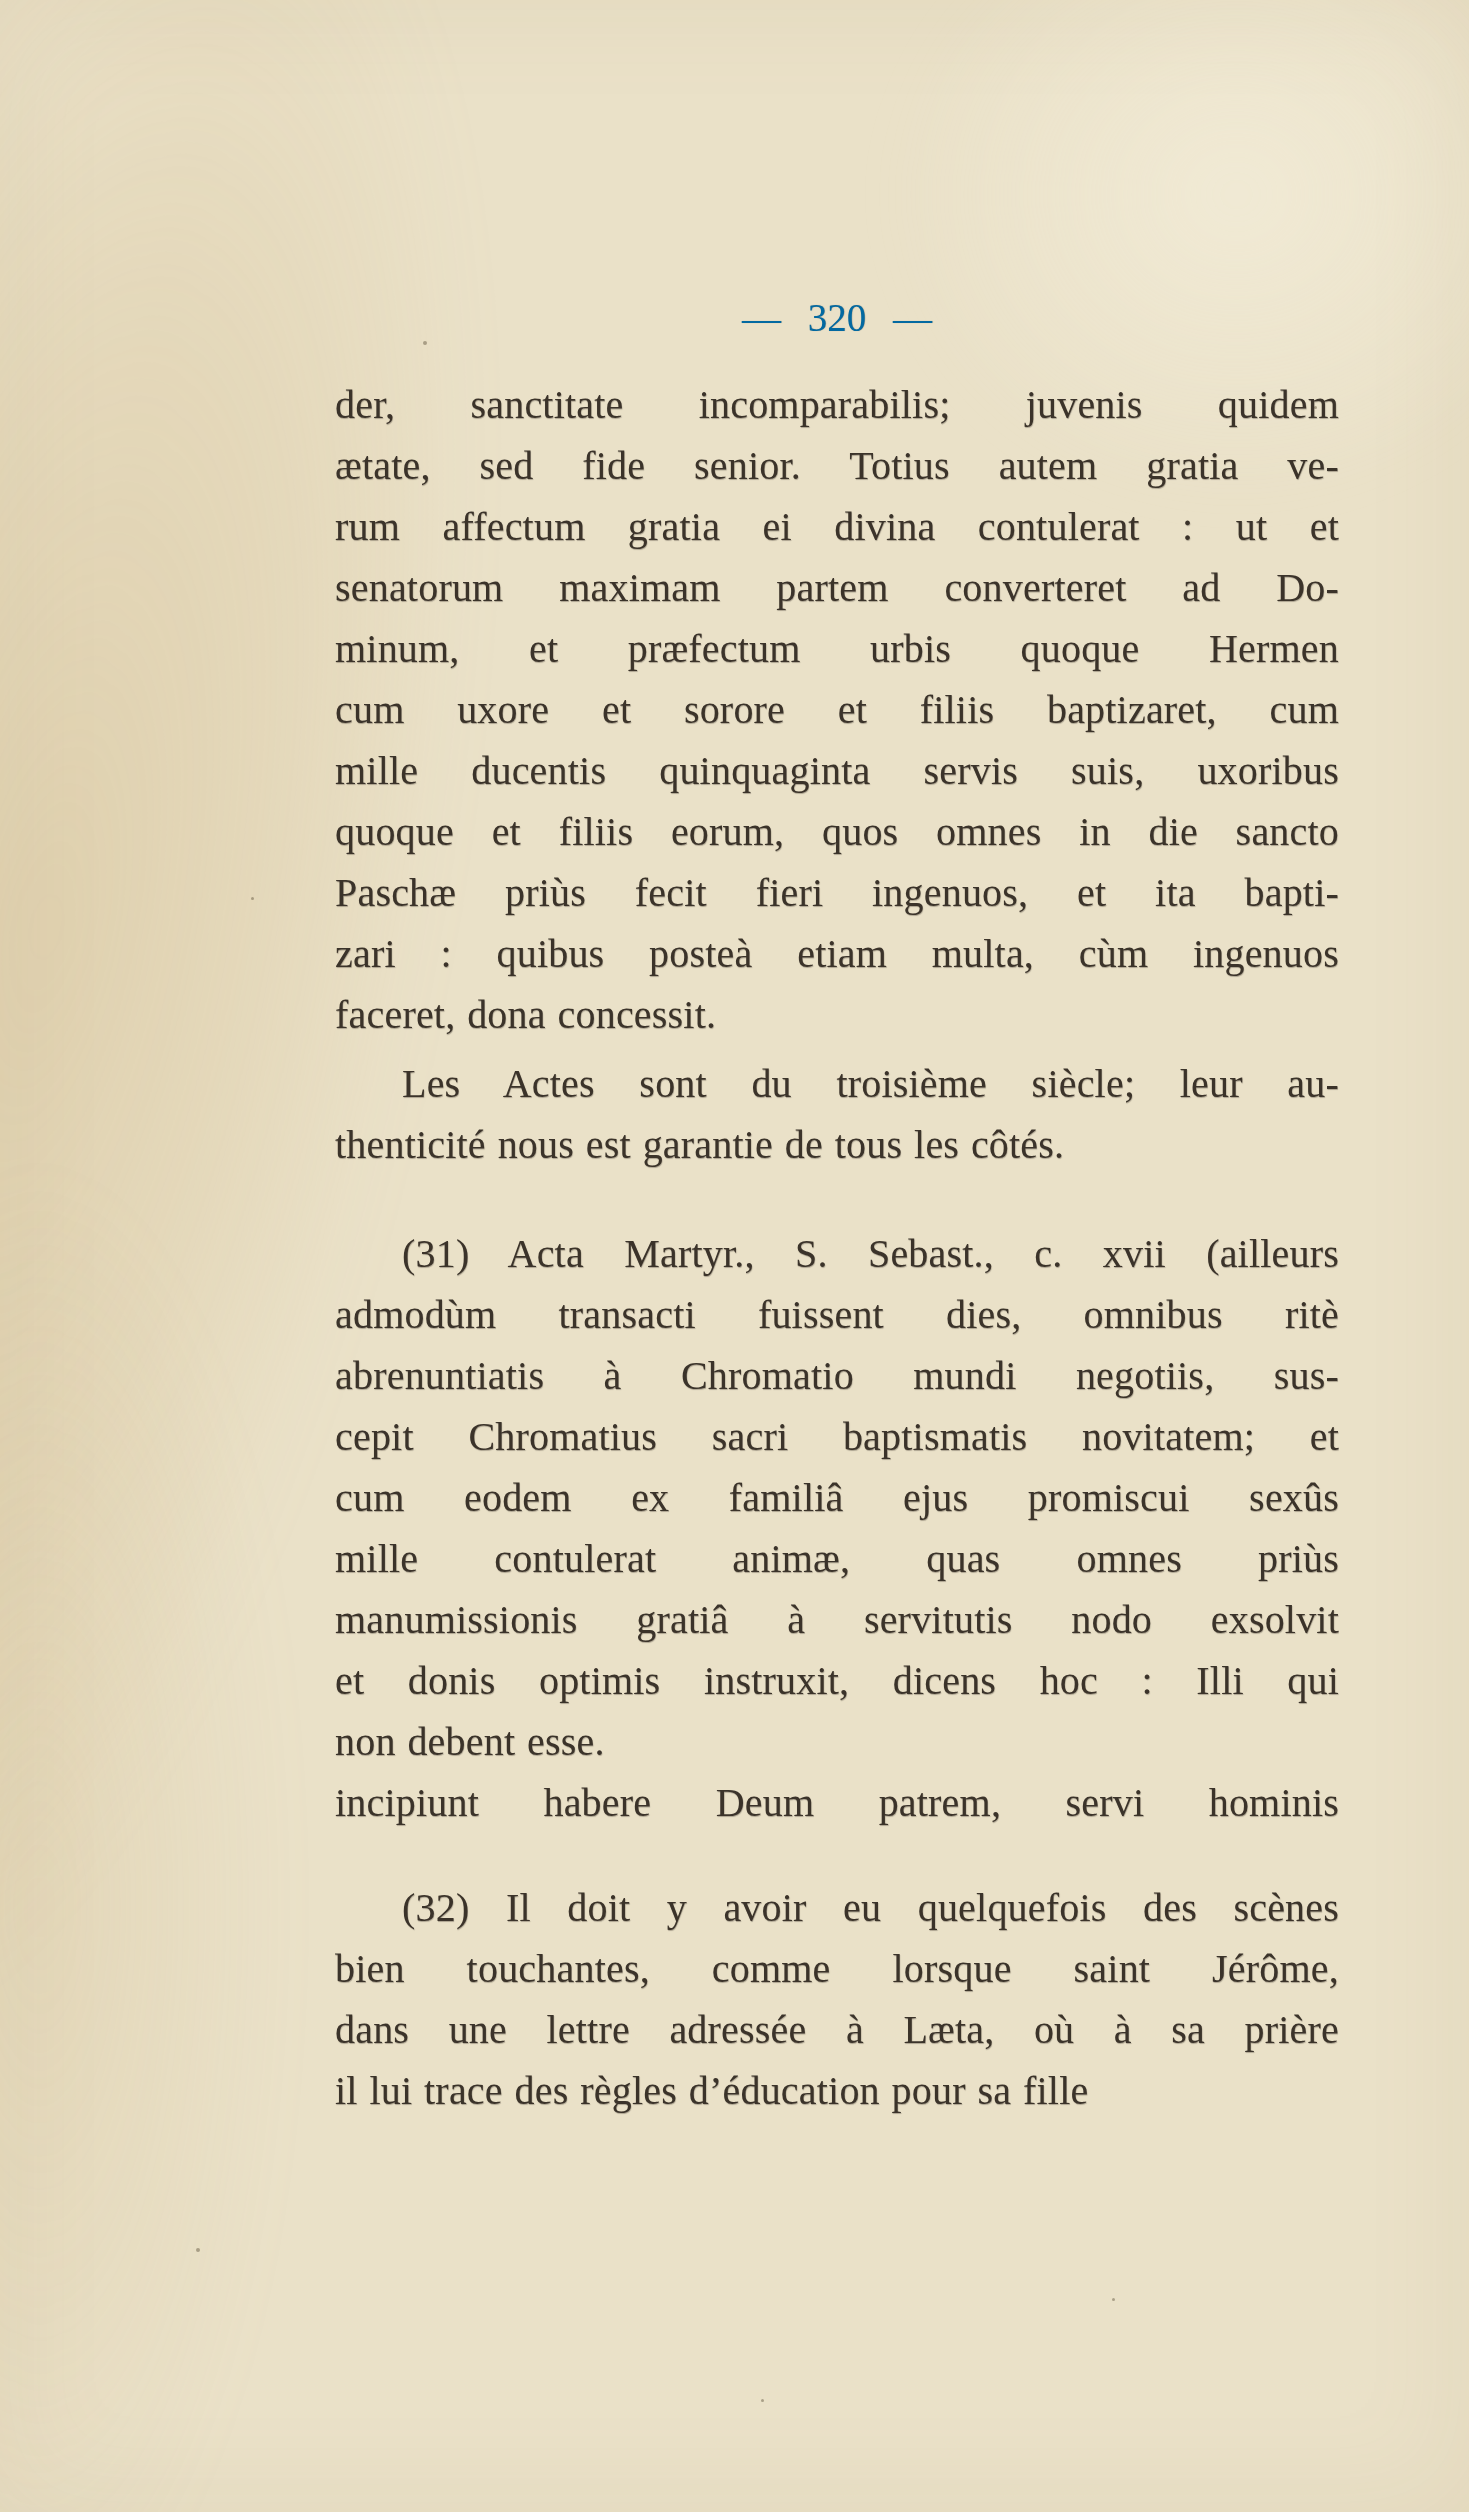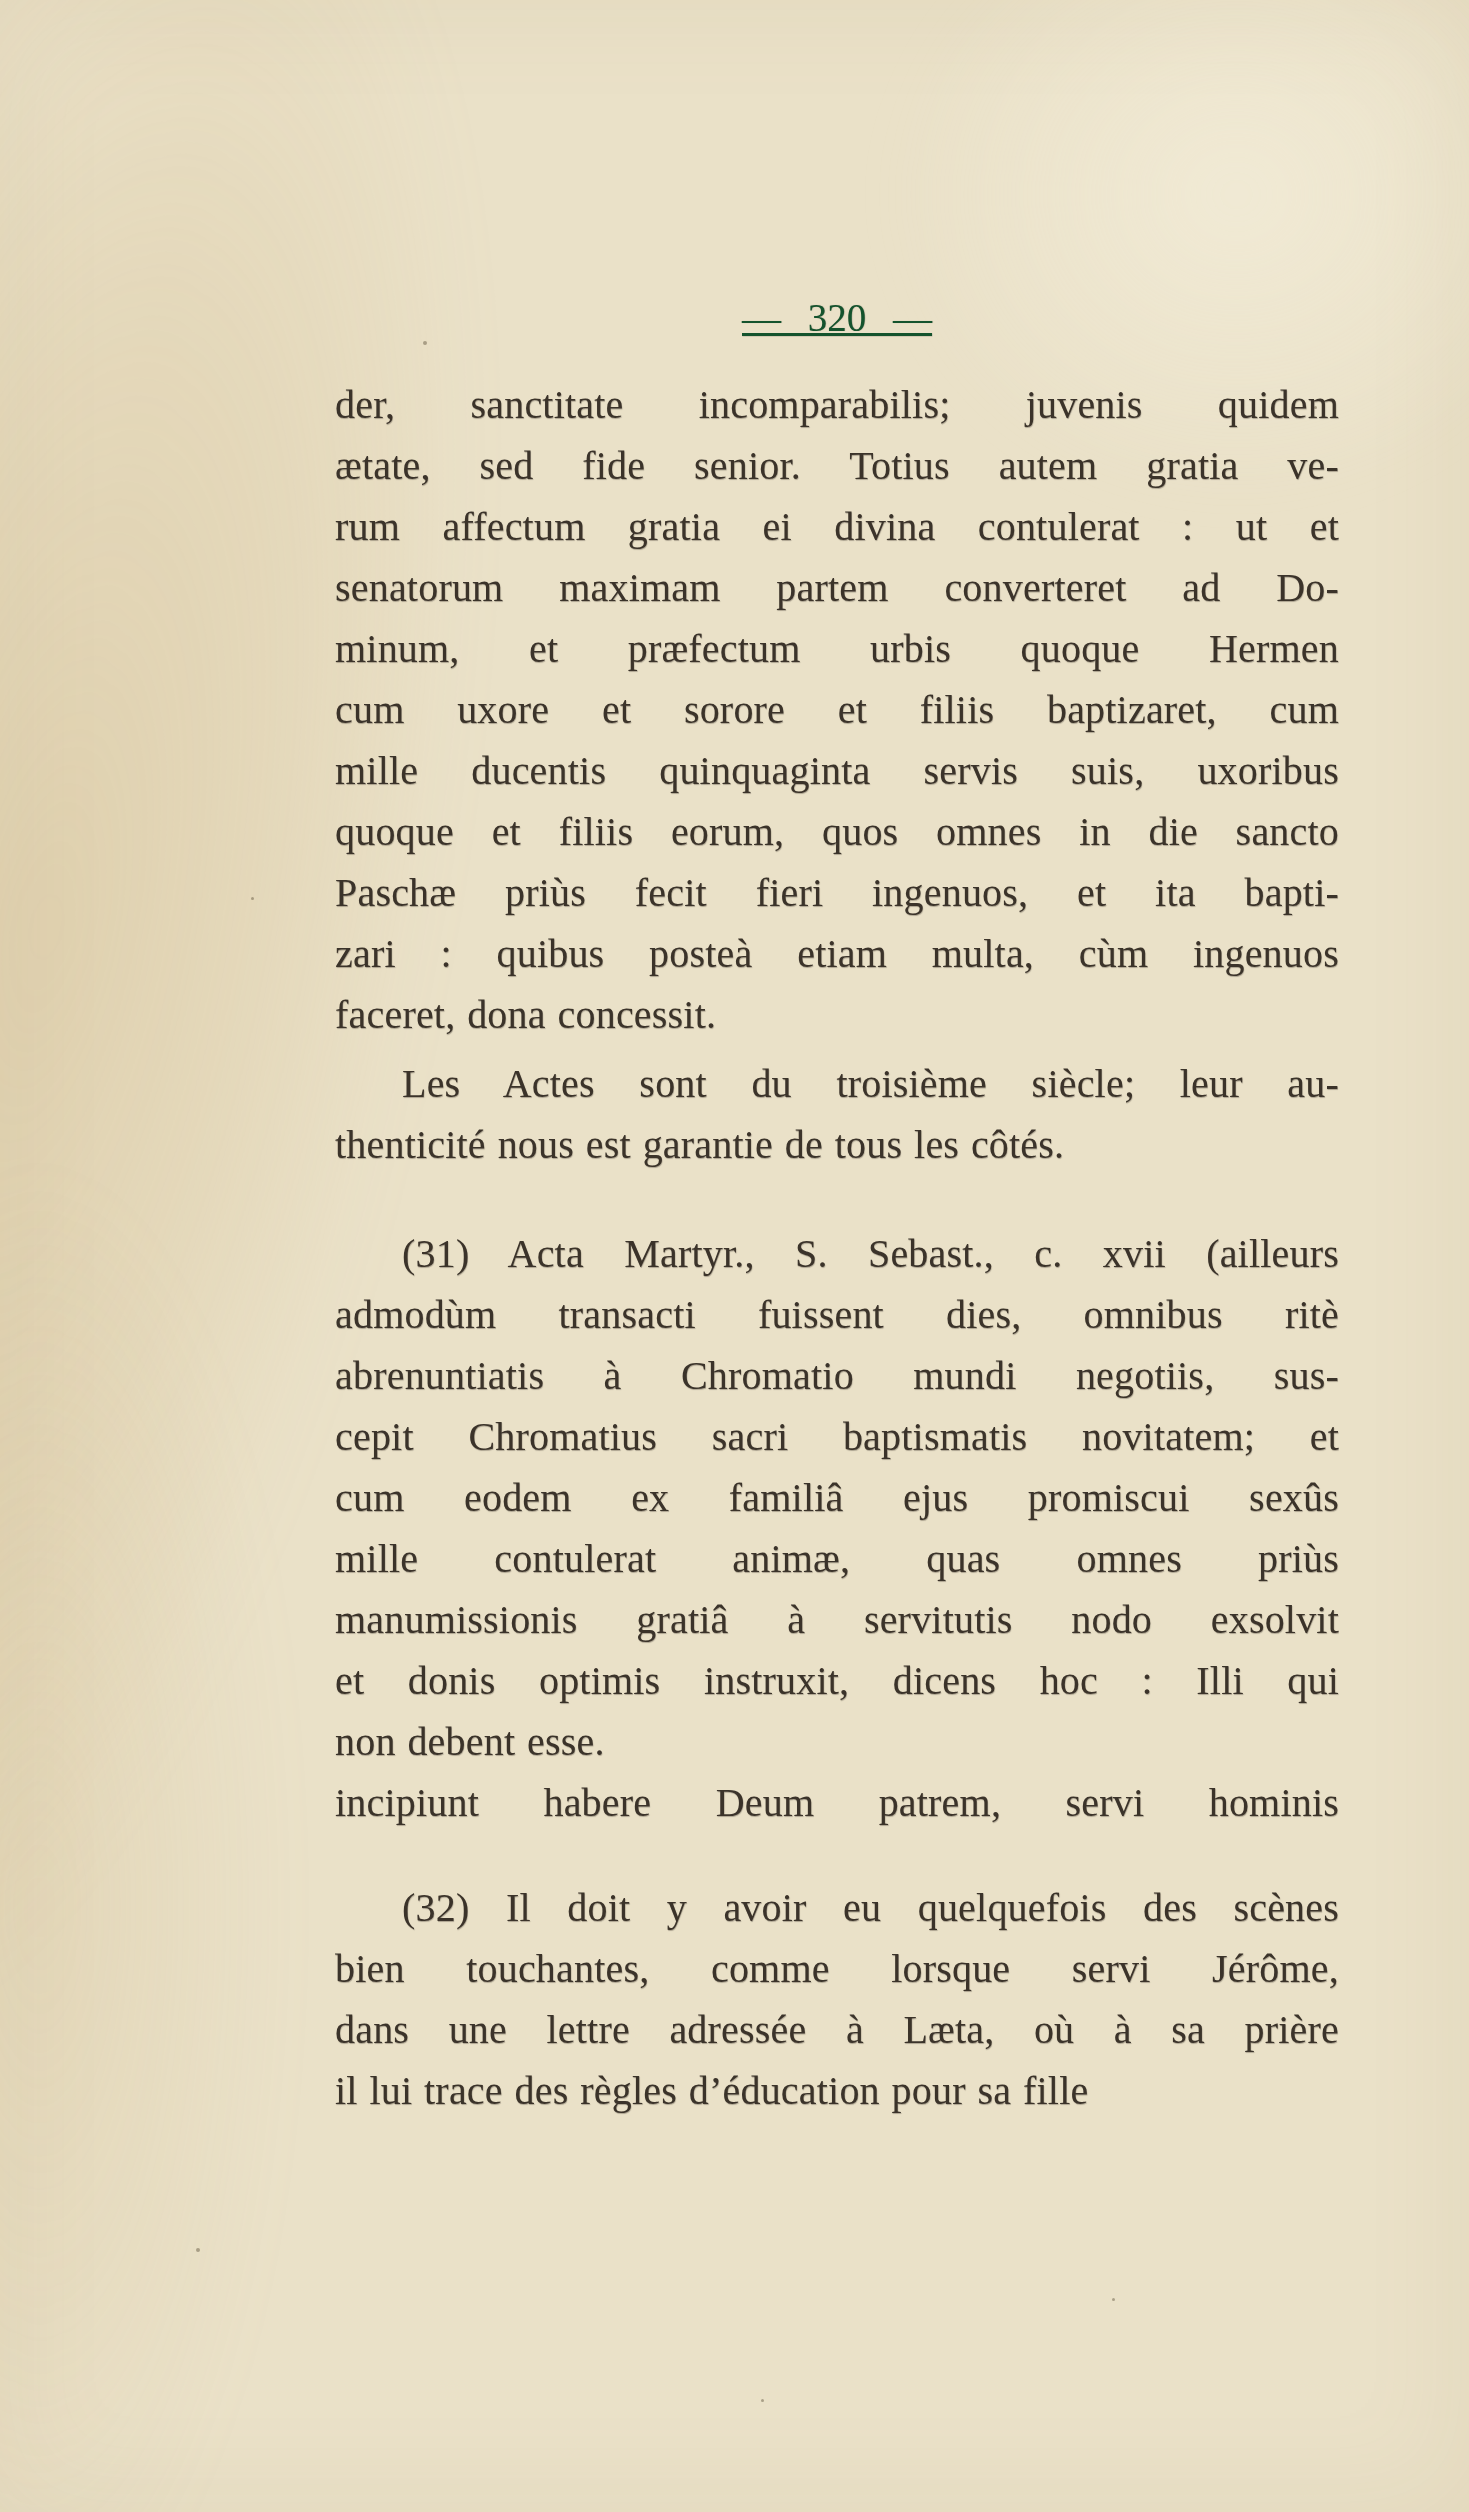--- a/index.html
+++ b/index.html
@@ -53,24 +53,23 @@
     background: rgba(92,80,58,0.45);
     pointer-events: none;
   }
   .pageno {
     position: absolute;
     left: 327px; top: 294px;
     width: 1020px;
     text-align: center;
     font-size: 39px;
     line-height: 47px;
-    color: #14532d;
+    color: #0369a1;
     word-spacing: 17px;
     text-shadow: 0.4px 0.4px 0.8px rgba(64,56,45,0.35);
-    text-decoration: underline;
   }
   .textblock {
     position: absolute;
     left: 327px; top: 366px;
     width: 1020px;
     color: #3b332a;
     font-size: 40px;
     letter-spacing: 0.2px;
     word-spacing: 1.6px;
     text-shadow: 0.5px 0.5px 0.8px rgba(59,51,42,0.35);
@@ -140,20 +139,20 @@
       <div class="line j">cum eodem ex familiâ ejus promiscui sexûs</div>
       <div class="line j">mille contulerat animæ, quas omnes priùs</div>
       <div class="line j">manumissionis gratiâ à servitutis nodo exsolvit</div>
       <div class="line j">et donis optimis instruxit, dicens hoc : Illi qui</div>
       <div class="line">non debent esse.</div>
       <div class="line j">incipiunt habere Deum patrem, servi hominis</div>
     </div>
 
     <div class="para gap-sm">
       <div class="line j first">(32) Il doit y avoir eu quelquefois des scènes</div>
-      <div class="line j">bien touchantes, comme lorsque servi Jérôme,</div>
+      <div class="line j">bien touchantes, comme lorsque saint Jérôme,</div>
       <div class="line j">dans une lettre adressée à Læta, où à sa prière</div>
       <div class="line">il lui trace des règles d’éducation pour sa fille</div>
     </div>
 
   </div>
 </div>
 
 
 </body></html>

